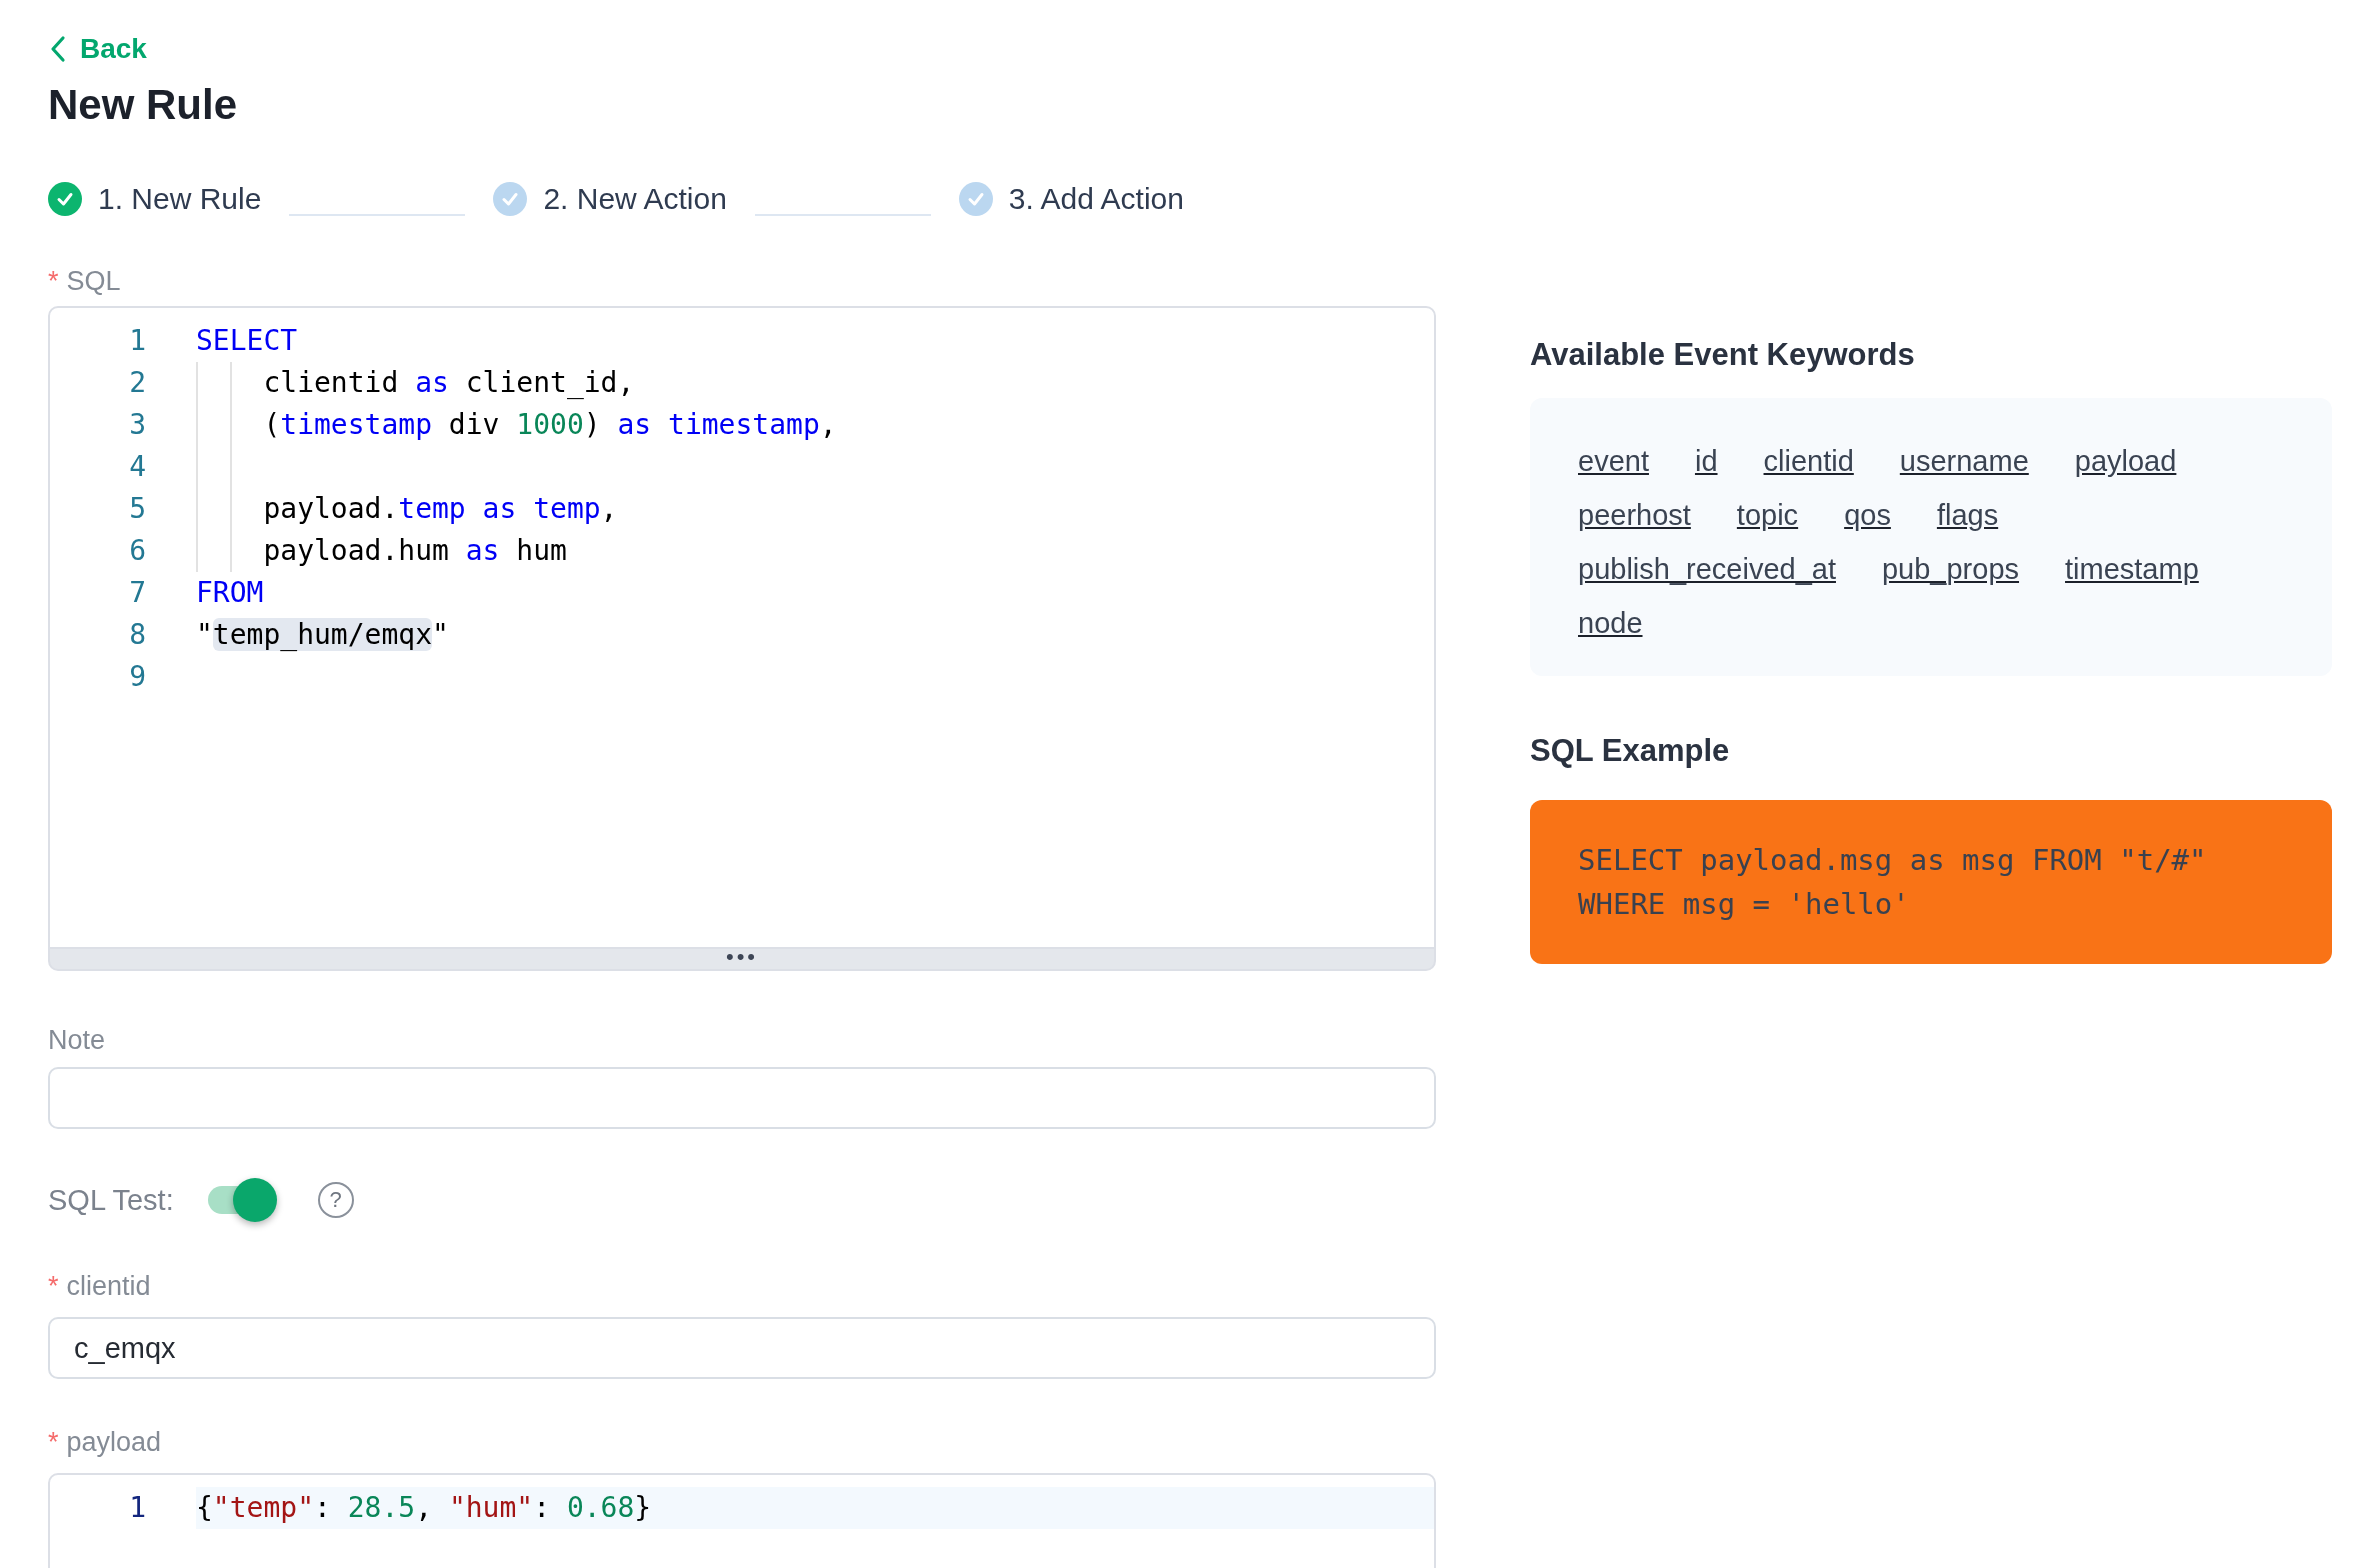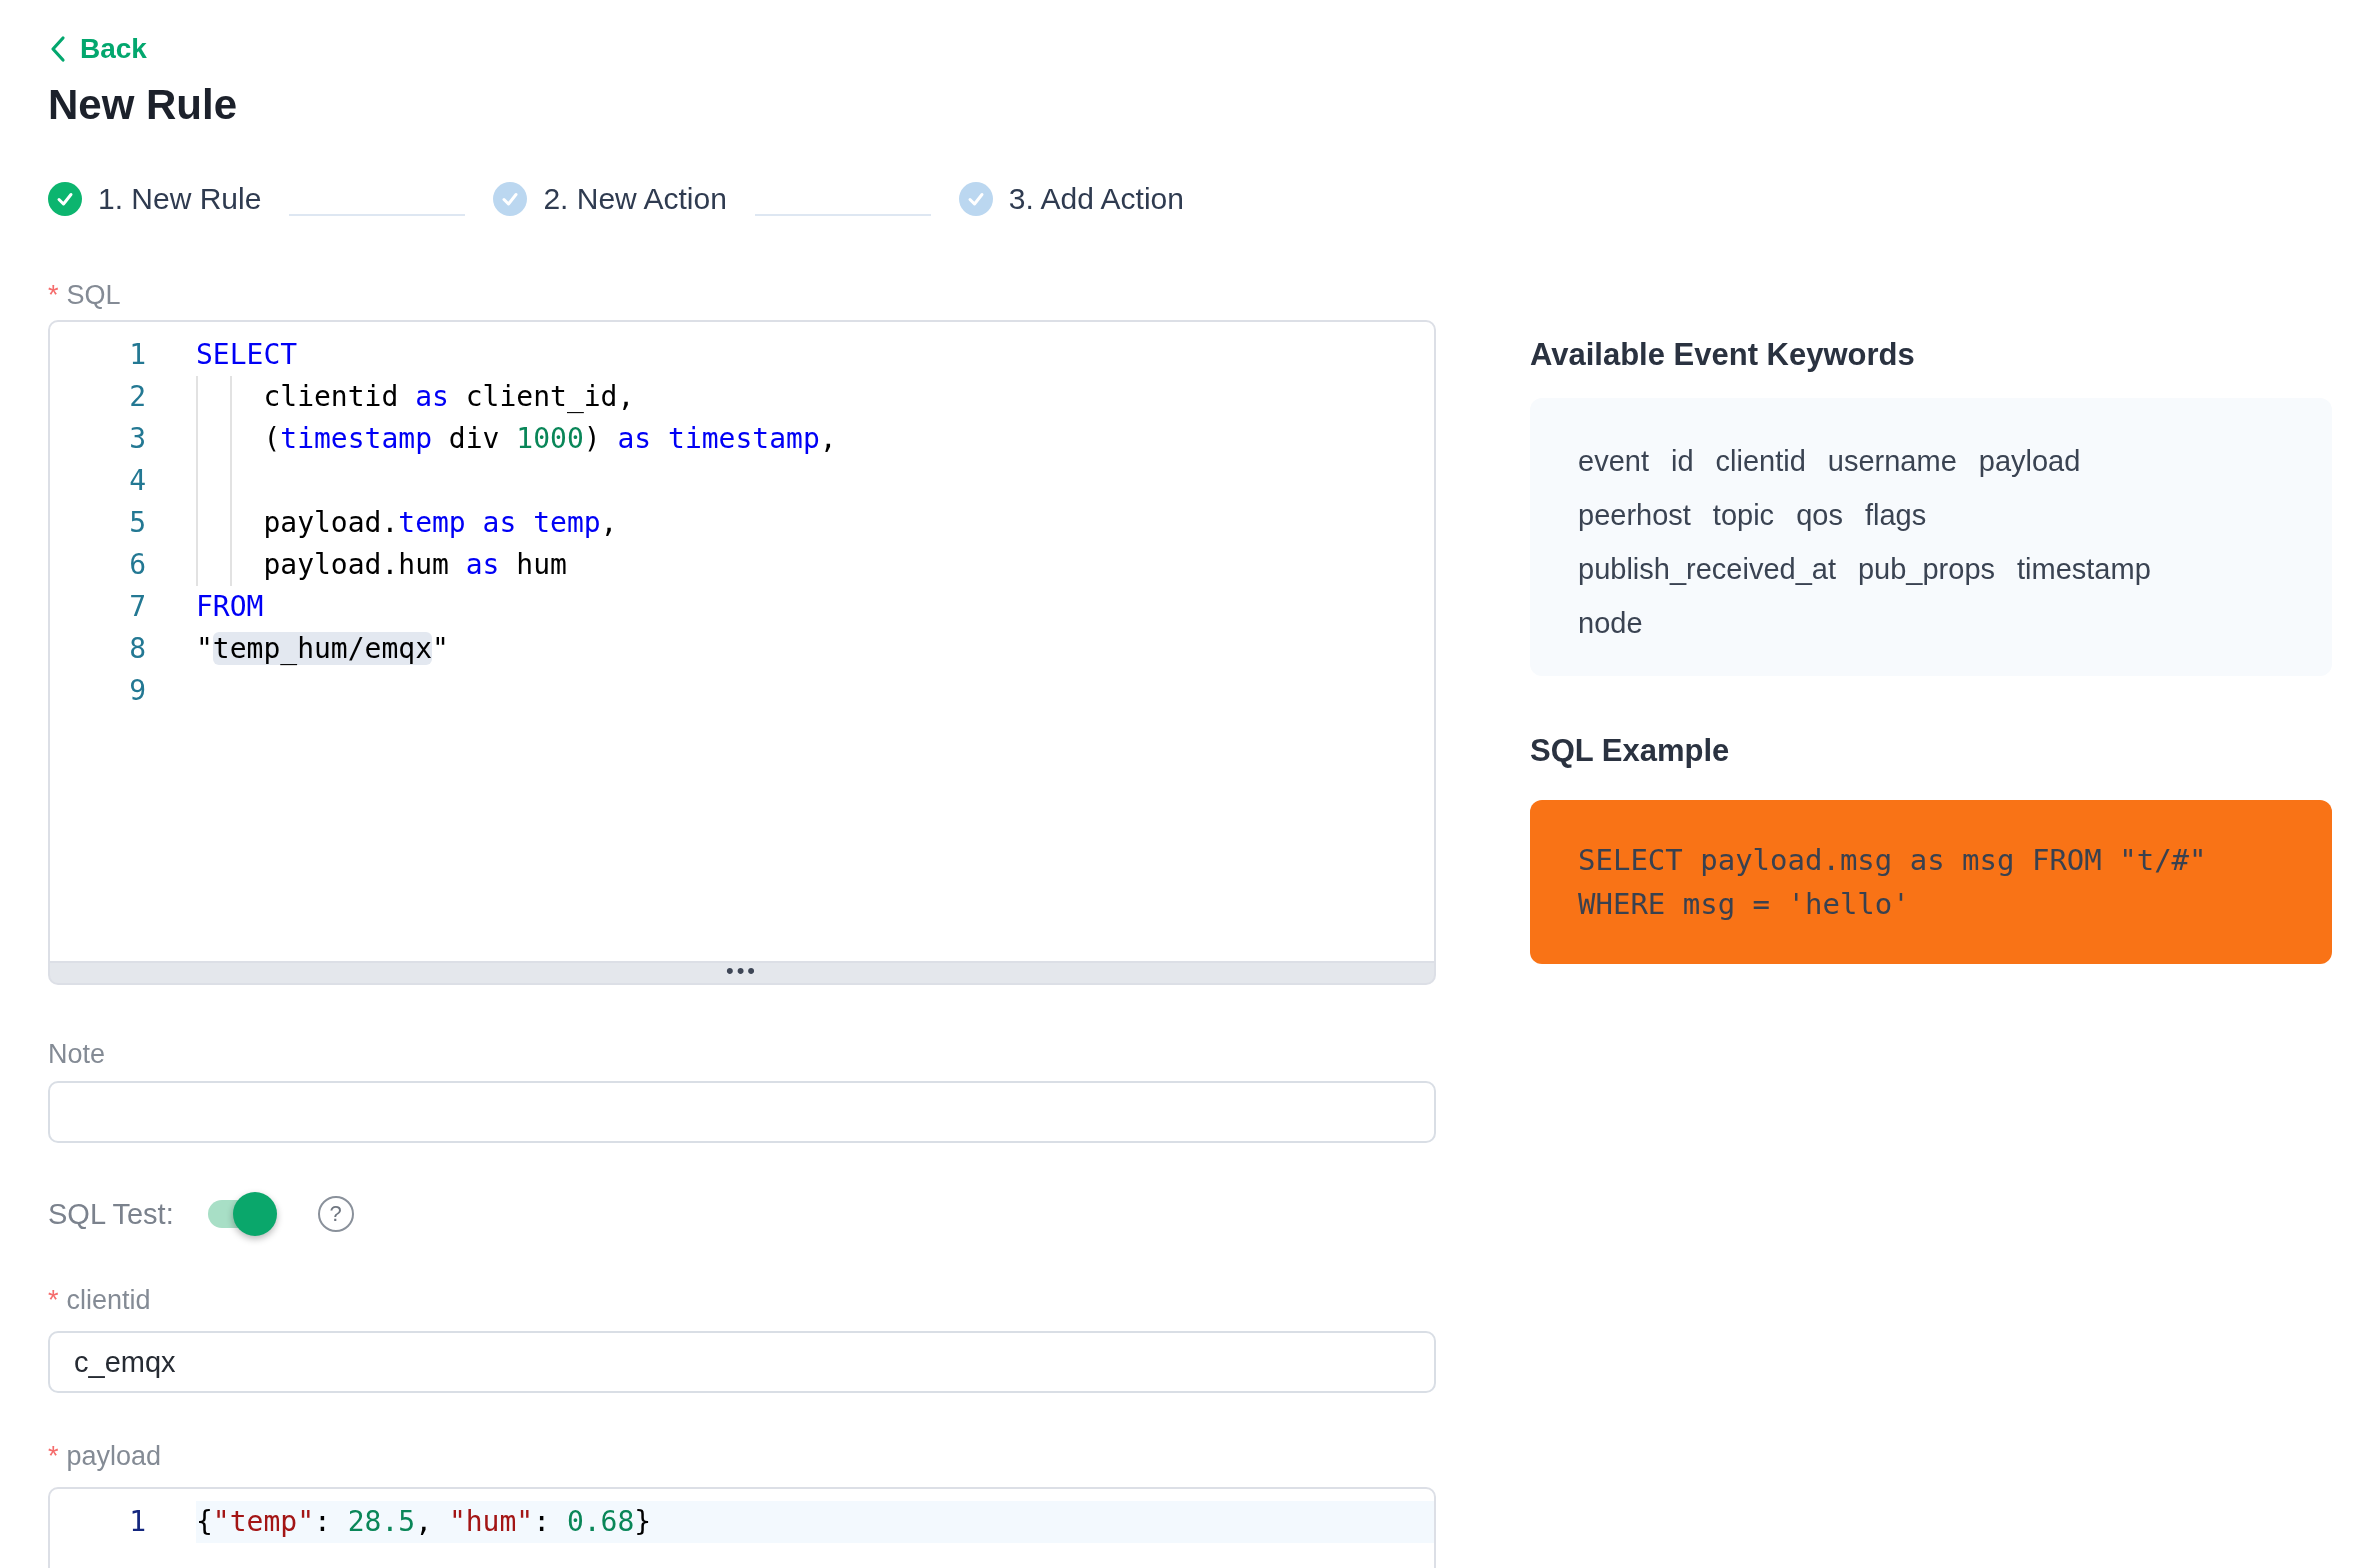--- a/index.html
+++ b/index.html
@@ -23,21 +23,21 @@
   .steps { margin-top:52px; display:flex; align-items:flex-end; }
   .step { display:flex; align-items:center; }
   .step-icon { width:34px; height:34px; border-radius:50%; display:flex; align-items:center;
     justify-content:center; flex:none; }
   .step-icon.done { background:#0cb56f; }
   .step-icon.pending { background:#bbd7f0; }
   .step-label { margin-left:16px; font-size:30px; color:#2f3b50; }
   .step-line { width:176px; height:2px; background:#dee7f2; margin:0 28px; }
 
   
-  .field-label { margin-top:62px; font-size:27px; color:#848b95; height:34px; line-height:34px; }
+  .field-label { margin-top:48px; font-size:27px; color:#848b95; height:34px; line-height:34px; }
   .req-mark { color:#f56c6c; margin-right:8px; }
 
   
   .editor { margin-top:8px; border:2px solid #dcdfe6; border-radius:10px 10px 0 0;
     background:#fff; position:relative; padding:12px 0 0 0; overflow:hidden; }
   .editor.sql-editor { height:643px; }
   .editor.payload-editor { height:162px; border-radius:10px 10px 0 0; }
   .code-line { display:flex; height:42px; line-height:42px;
     font-family:"DejaVu Sans Mono", monospace; font-size:28px; }
   .ln { width:96px; flex:none; text-align:right; color:#237893; user-select:none; }
@@ -71,21 +71,21 @@
   .help-icon { width:36px; height:36px; border:2.5px solid #8a919b; border-radius:50%;
     margin-left:44px; display:flex; align-items:center; justify-content:center;
     font-size:22px; color:#6f7680; cursor:pointer; flex:none; }
 
   .gap-label { margin-top:46px; }
   .input-gap { margin-top:14px; }
 
   
   .panel-title { font-size:31px; font-weight:600; color:#2a3240; height:38px; line-height:38px; }
   .kw-panel { margin-top:24px; background:#f7fafd; border-radius:12px; padding:46px 48px 36px 48px; }
-  .kw-row { display:flex; gap:22px; margin-bottom:20px; }
+  .kw-row { display:flex; gap:46px; margin-bottom:20px;text-decoration:underline; }
   .kw-row:last-child { margin-bottom:0; }
   .kw-item { font-size:29px; color:#3a4352; line-height:34px; }
   .example-title { margin-top:56px; }
   .ex-block { margin-top:30px; background:#f97316; border-radius:12px; padding:38px 48px;
     font-family:"DejaVu Sans Mono", monospace; font-size:29px; color:#39414f; line-height:44px; }
 </style>
 </head>
 <body>
 
 <div class="page">

